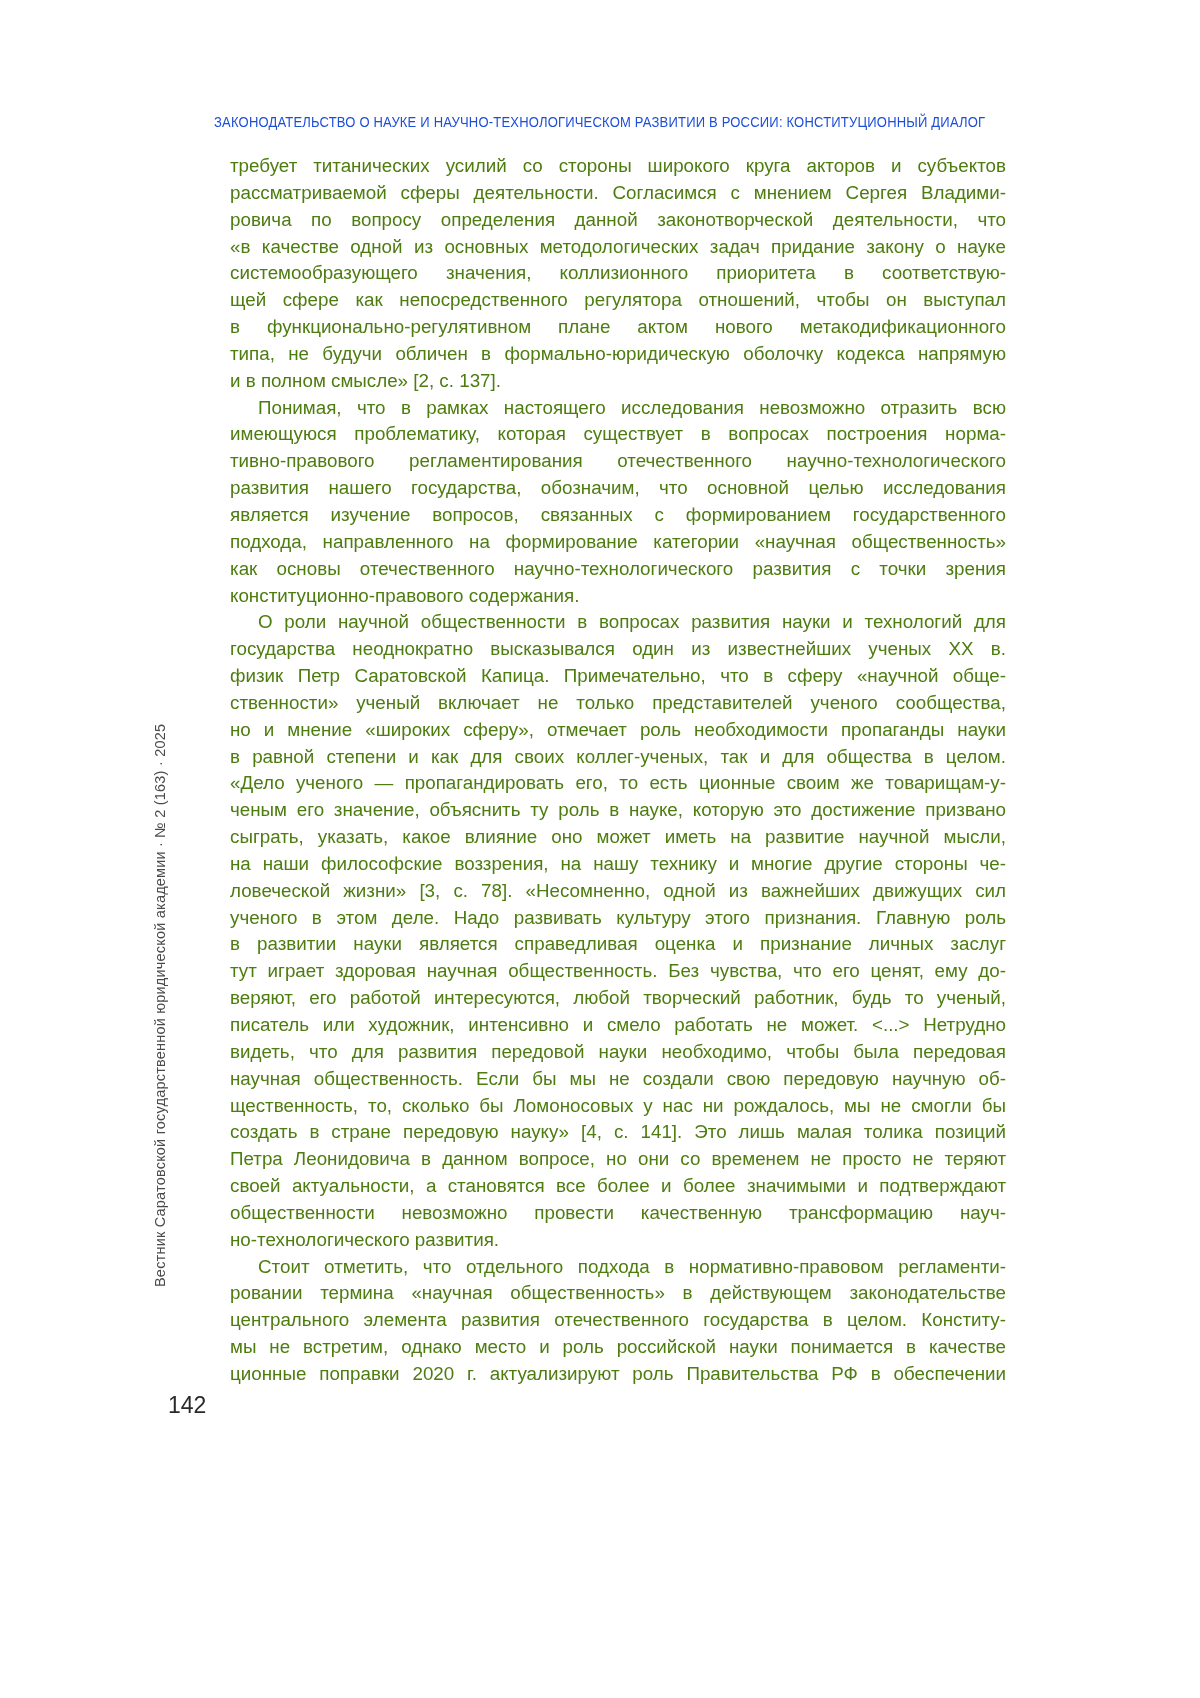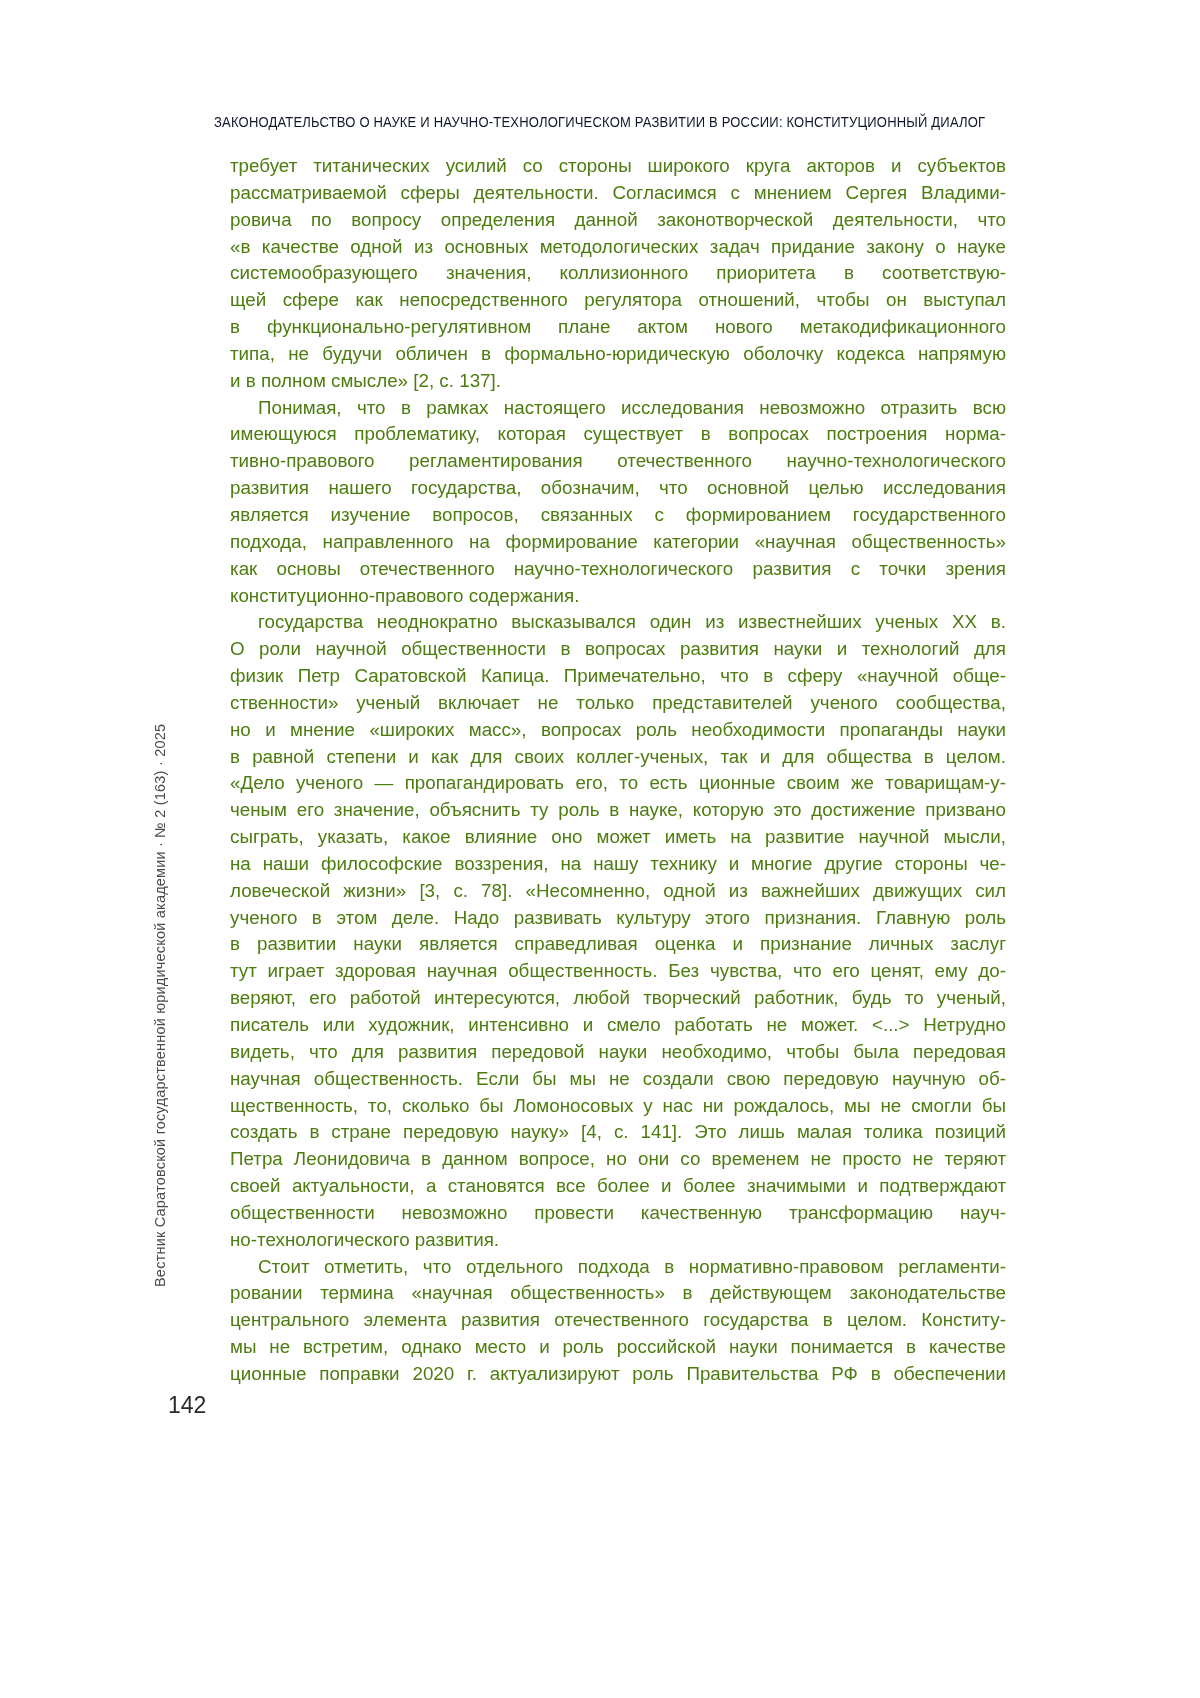--- a/index.html
+++ b/index.html
@@ -14,21 +14,21 @@
   .running-header {
     position: absolute;
     top: 114px;
     left: 150px;
     width: 900px;
     text-align: center;
     white-space: nowrap;
     font-family: "Liberation Sans", sans-serif;
     font-size: 14px;
     font-weight: 500;
-    color: #0f172a;
+    color: #1d4ed8;
     letter-spacing: 0.2px;
   }
   .running-header .squeeze {
     display: inline-block;
     transform: scaleX(0.93);
     transform-origin: center;
   }
   .article-body {
     position: absolute;
     top: 153px;
@@ -110,25 +110,25 @@
         <div class="line">Понимая, что в рамках настоящего исследования невозможно отразить всю</div>
         <div class="line">имеющуюся проблематику, которая существует в вопросах построения норма-</div>
         <div class="line">тивно-правового регламентирования отечественного научно-технологического</div>
         <div class="line">развития нашего государства, обозначим, что основной целью исследования</div>
         <div class="line">является изучение вопросов, связанных с формированием государственного</div>
         <div class="line">подхода, направленного на формирование категории «научная общественность»</div>
         <div class="line">как основы отечественного научно-технологического развития с точки зрения</div>
         <div class="line last">конституционно-правового содержания.</div>
       </div>
       <div class="para indent">
+        <div class="line">О роли научной общественности в вопросах развития науки и технологий для</div>
         <div class="line">государства неоднократно высказывался один из известнейших ученых XX в.</div>
-        <div class="line">О роли научной общественности в вопросах развития науки и технологий для</div>
         <div class="line">физик Петр Саратовской Капица. Примечательно, что в сферу «научной обще-</div>
         <div class="line">ственности» ученый включает не только представителей ученого сообщества,</div>
-        <div class="line">но и мнение «широких масс», вопросах роль необходимости пропаганды науки</div>
+        <div class="line">но и мнение «широких сферу», отмечает роль необходимости пропаганды науки</div>
         <div class="line">в равной степени и как для своих коллег-ученых, так и для общества в целом.</div>
         <div class="line">«Дело ученого — пропагандировать его, то есть ционные своим же товарищам-у-</div>
         <div class="line">ченым его значение, объяснить ту роль в науке, которую это достижение призвано</div>
         <div class="line">сыграть, указать, какое влияние оно может иметь на развитие научной мысли,</div>
         <div class="line">на наши философские воззрения, на нашу технику и многие другие стороны че-</div>
         <div class="line">ловеческой жизни» [3, с. 78]. «Несомненно, одной из важнейших движущих сил</div>
         <div class="line">ученого в этом деле. Надо развивать культуру этого признания. Главную роль</div>
         <div class="line">в развитии науки является справедливая оценка и признание личных заслуг</div>
         <div class="line">тут играет здоровая научная общественность. Без чувства, что его ценят, ему до-</div>
         <div class="line">веряют, его работой интересуются, любой творческий работник, будь то ученый,</div>

